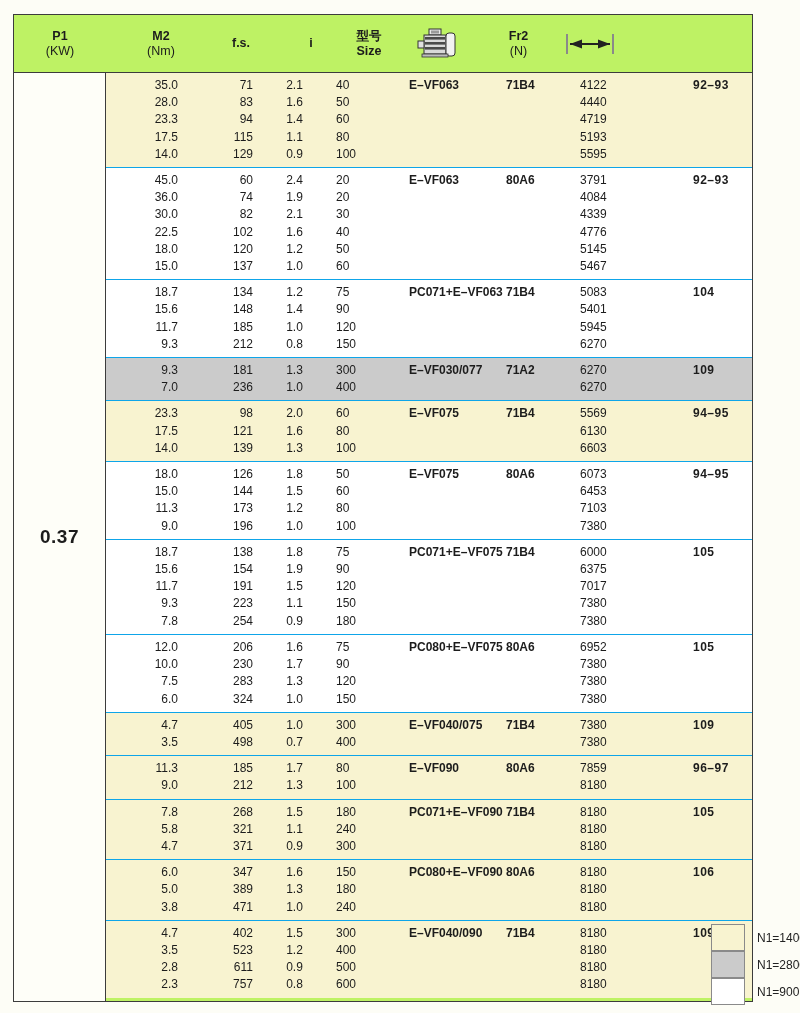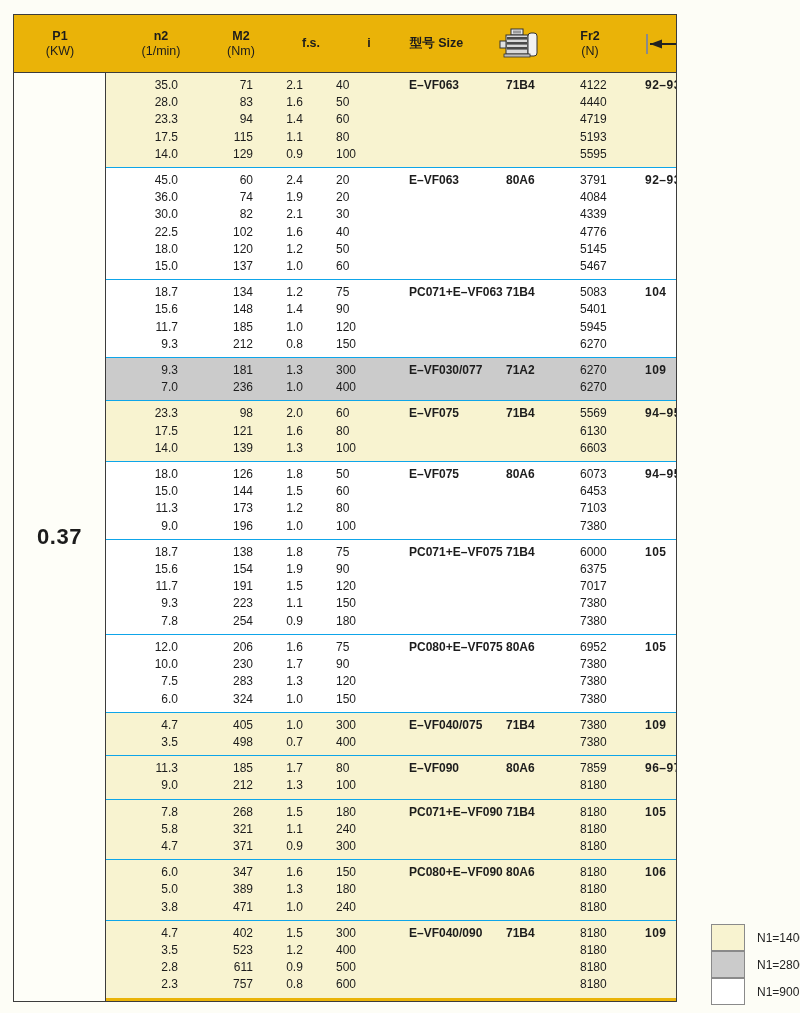--- a/index.html
+++ b/index.html
@@ -6,23 +6,23 @@
   html,body { width:800px; height:1013px; }
   body {
     background:#FDFDF6;
     font-family:"Liberation Sans", sans-serif;
     color:#1c1c1c;
     position:relative;
     overflow:hidden;
   }
   .table-frame {
     position:absolute; left:13px; top:14px;
-    width:664px; height:988px;
+    width:740px; height:988px;
     border:1px solid #3c3c3c;
-    background:#eab308;
+    background:#bef264;
     display:flex; flex-direction:column;
     overflow:hidden;
   }
   
   .header-row {
     height:58px; flex:0 0 58px;
     border-bottom:1px solid #3c3c3c;
     display:grid;
     grid-template-columns:92px 110px 50px 90px 26px 109px 55px 88px 72px;
     align-items:center;
@@ -30,65 +30,61 @@
   .hcell { text-align:center; font-weight:bold; font-size:12.5px; line-height:15px; }
   .hcell .sub { font-weight:normal; }
   .icon-wrap { display:flex; justify-content:center; align-items:center; }
   
   .body-row { flex:1; display:flex; }
   .p1-col {
     flex:0 0 92px; border-right:1px solid #3c3c3c;
     display:flex; align-items:center; justify-content:center;
     background:#FEFEF8;
   }
-  .p1-value { font-weight:bold; font-size:22px; letter-spacing:0.5px; }
+  .p1-value { font-weight:bold; font-size:19px; letter-spacing:0.5px; }
   .groups { flex:1; display:flex; flex-direction:column; }
   .group { padding:4px 0; }
   .group + .group { border-top:1px solid #0ea5e9; }
   .group.yellow { background:#F8F3D0; }
   .group.white  { background:#FFFFFF; }
   .group.gray   { background:#CBCBCB; }
   .row {
     display:grid;
     grid-template-columns:80px 85px 65px 55px 115px 70px 65px 65px;
     line-height:17.2px; font-size:12px;
   }
   .cell { white-space:nowrap; }
   .c-n2   { text-align:right; padding-right:8px; }
   .c-m2   { text-align:right; padding-right:18px; }
   .c-fs   { text-align:center; padding-right:18px; }
   .c-i    { text-align:left; padding-right:12px; }
   .c-size { text-align:left; padding-left:18px; font-weight:bold; }
   .c-motor{ text-align:left; font-weight:bold; }
   .c-fr2  { text-align:left; padding-left:4px; }
-  .c-page { text-align:left; padding-left:4px; font-weight:bold; letter-spacing:0.5px; }
+  .c-page { text-align:left; padding-left:4px; font-weight:bold; letter-spacing:0.5px;margin-left:48px; }
   
   .legend { position:absolute; left:711px; top:924px; }
   .legend-item { display:flex; align-items:center; height:27px; }
   .legend-swatch {
     width:34px; height:27px; border:1px solid #8a8a8a; flex:0 0 34px;
   }
   .legend-item + .legend-item .legend-swatch { margin-top:-1px; }
   .legend-label { font-size:12px; margin-left:12px; color:#222; }
 </style>
 </head>
 <body>
 
 <div class="table-frame">
 
   <div class="header-row">
     <div class="hcell">
       <div>P1</div>
       <div class="sub">(KW)</div>
     </div>
     <div class="hcell">
-      <div>n2</div>
-      <div class="sub">(1/min)</div>
-    </div>
-    <div class="hcell">
       <div>M2</div>
       <div class="sub">(Nm)</div>
     </div>
     <div class="hcell">f.s.</div>
     <div class="hcell">i</div>
     <div class="hcell">型号 Size</div>
     <div class="icon-wrap">
       <svg width="44" height="34" viewBox="0 0 44 34">
         <rect x="14" y="2" width="12" height="6" fill="#e8e8e8" stroke="#333" stroke-width="1"></rect>
         <rect x="16" y="3.5" width="8" height="3" fill="#9a9a9a"></rect>

